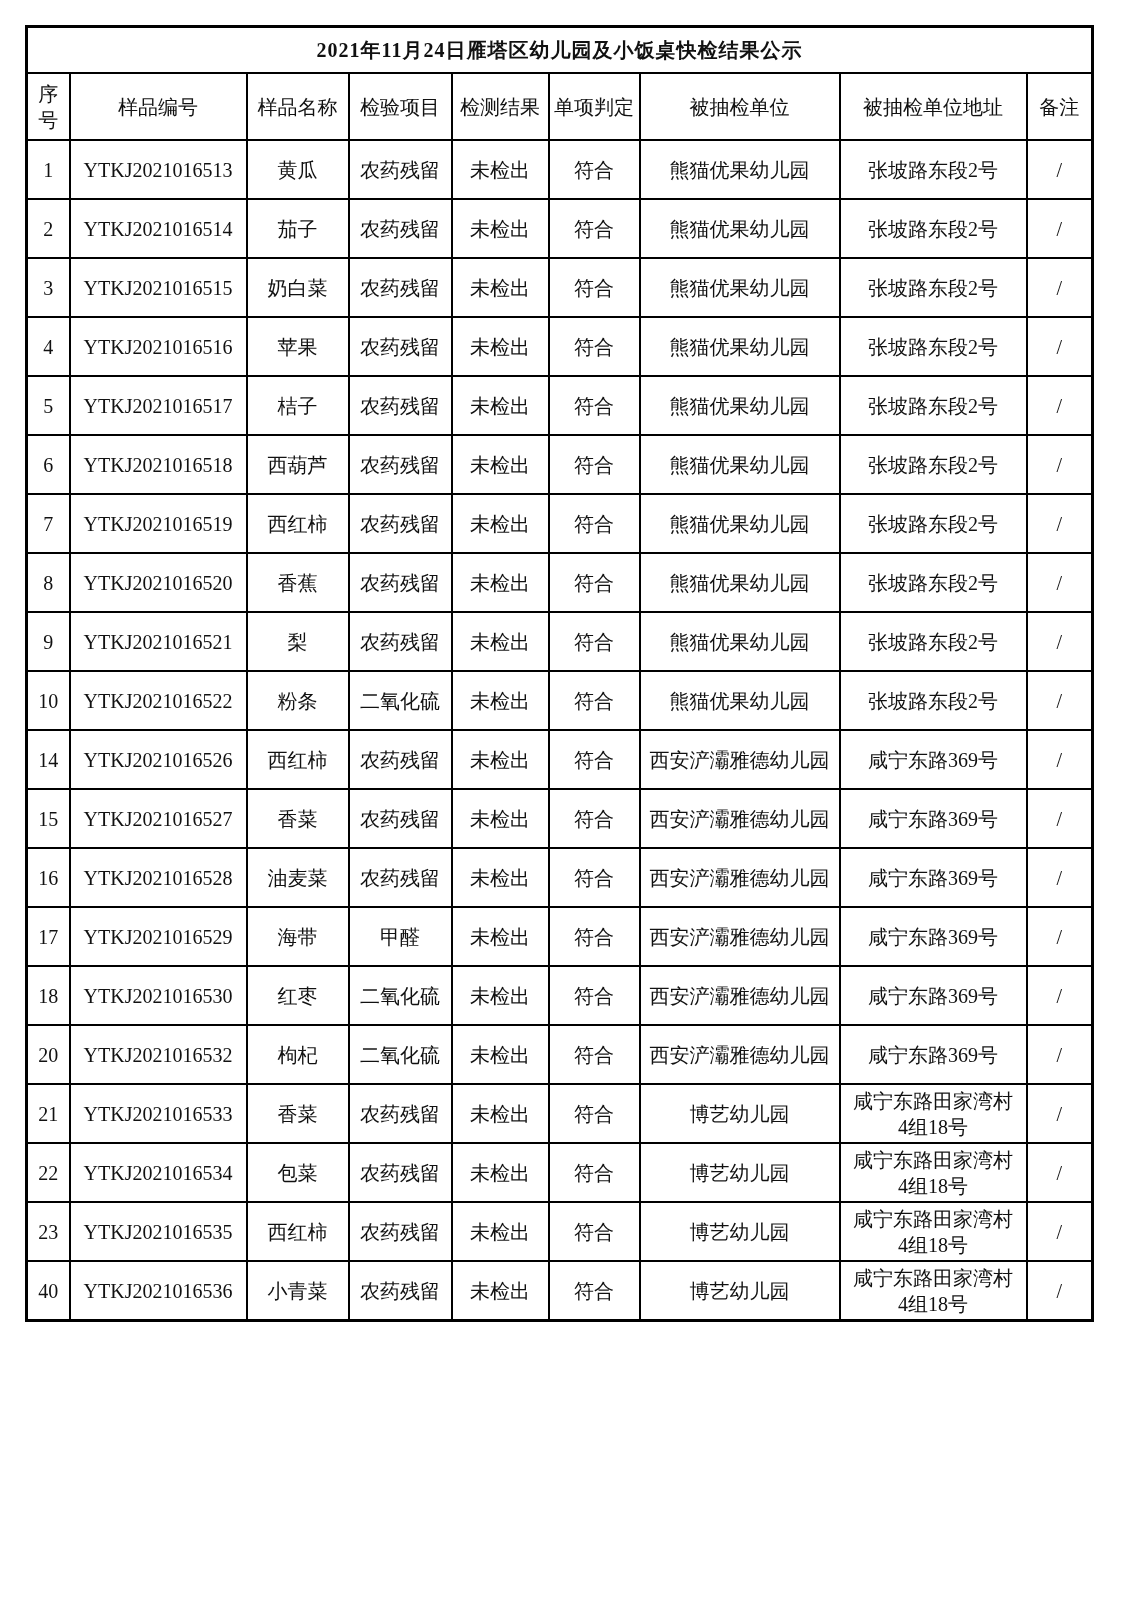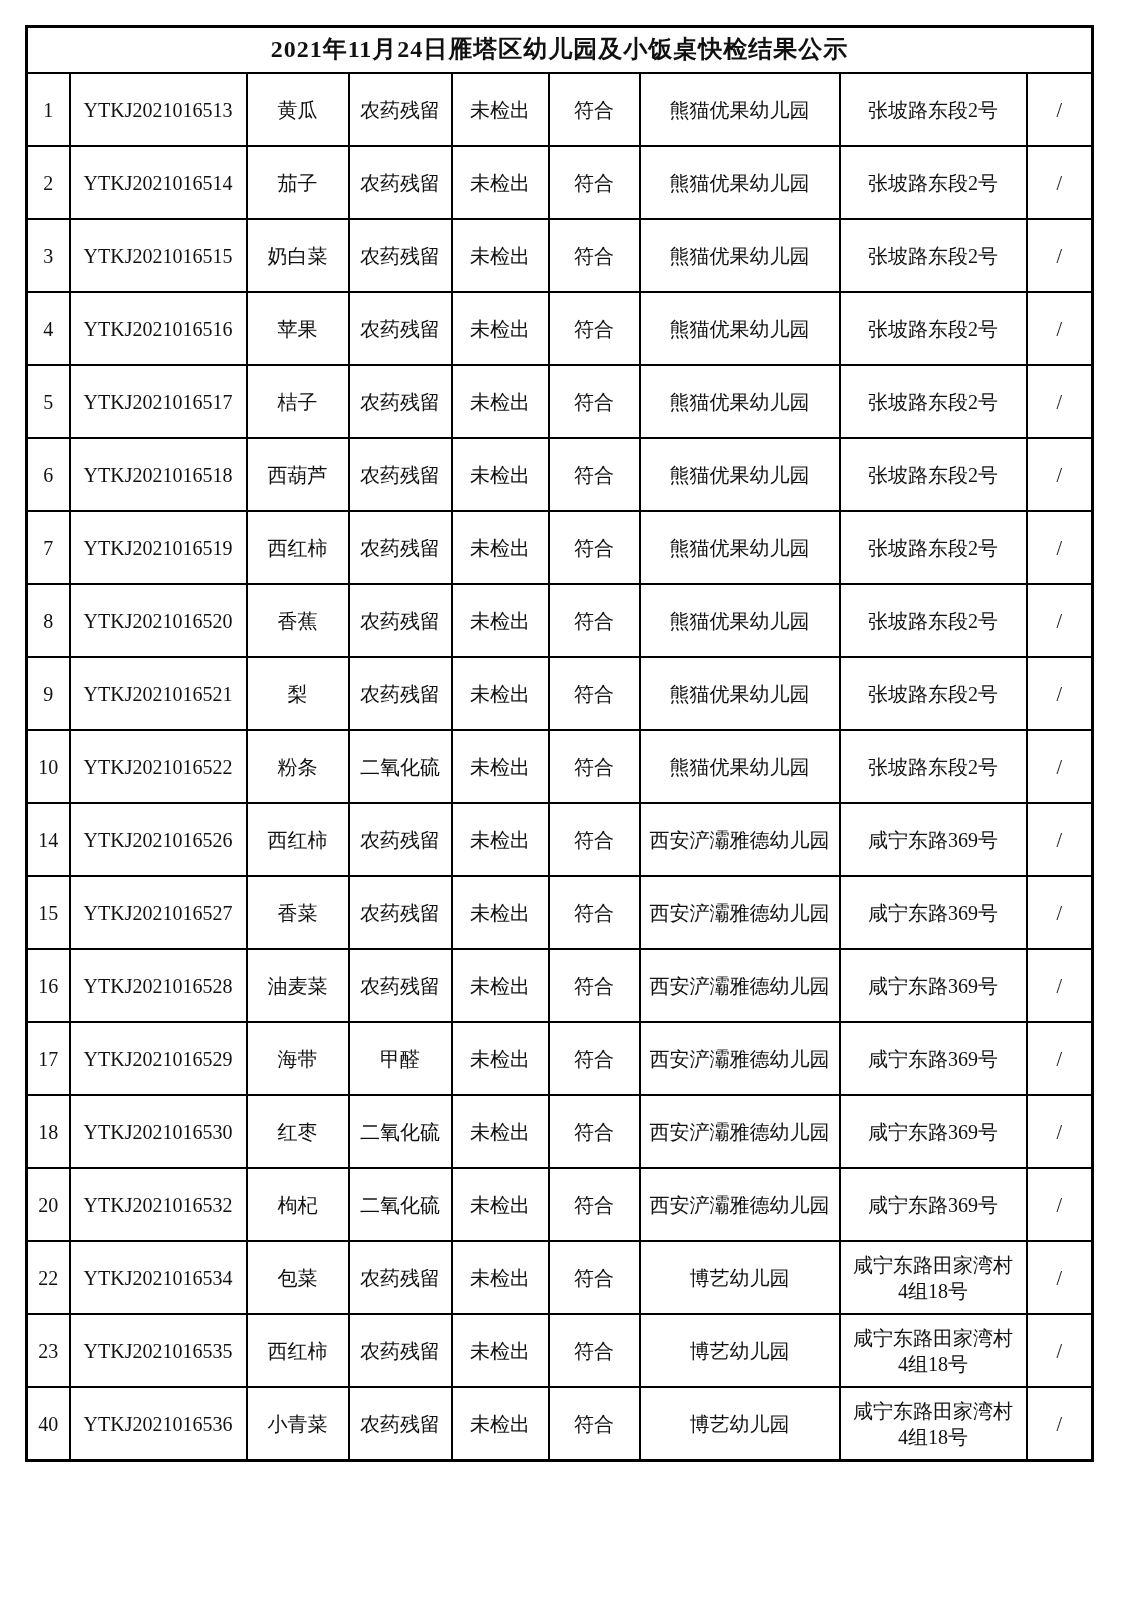--- a/index.html
+++ b/index.html
@@ -33,37 +33,37 @@
     vertical-align: middle;
     font-weight: normal;
     font-size: 20px;
     line-height: 1.3;
     padding: 2px 8px;
     overflow: hidden;
     word-break: break-all;
   }
   tr.title-row td {
     height: 44px;
-    font-size: 24px;
+    font-size: 20px;
     font-weight: bold;
     letter-spacing: 1px;
     padding: 0 4px;
   }
   tr.header-row th {
     height: 61px;
     padding: 2px 4px;
   }
   tbody tr.data-row td {
     height: 53px;
   }
   td.cell-unit {
     padding: 2px 3px;
   }
   td.cell-addr {
-    padding: 9px 10px;
+    padding: 2px 10px;
     border-radius: 19px;
   }
   td.cell-seq {
     padding: 2px 2px;
   }
 </style>
 </head>
 <body>
 
 <table class="doc-table">
@@ -75,20 +75,31 @@
     <col style="width:97px">
     <col style="width:91px">
     <col style="width:200px">
     <col style="width:187px">
     <col style="width:66px">
   </colgroup>
   <thead>
     <tr class="title-row">
       <td colspan="9">2021年11月24日雁塔区幼儿园及小饭桌快检结果公示</td>
     </tr>
+    <tr class="header-row">
+      <th>序号</th>
+      <th>样品编号</th>
+      <th>样品名称</th>
+      <th>检验项目</th>
+      <th>检测结果</th>
+      <th>单项判定</th>
+      <th>被抽检单位</th>
+      <th>被抽检单位地址</th>
+      <th>备注</th>
+    </tr>
   </thead>
   <tbody>
 
       <tr class="data-row">
         <td class="cell-seq">1</td>
         <td class="cell-id">YTKJ2021016513</td>
         <td class="cell-name">黄瓜</td>
         <td class="cell-item">农药残留</td>
         <td class="cell-result">未检出</td>
         <td class="cell-judge">符合</td>
@@ -274,20 +285,31 @@
         <td class="cell-id">YTKJ2021016532</td>
         <td class="cell-name">枸杞</td>
         <td class="cell-item">二氧化硫</td>
         <td class="cell-result">未检出</td>
         <td class="cell-judge">符合</td>
         <td class="cell-unit">西安浐灞雅德幼儿园</td>
         <td class="cell-addr">咸宁东路369号</td>
         <td class="cell-remark">/</td>
       </tr>
 
+      <tr class="data-row">
+        <td class="cell-seq">21</td>
+        <td class="cell-id">YTKJ2021016533</td>
+        <td class="cell-name">香菜</td>
+        <td class="cell-item">农药残留</td>
+        <td class="cell-result">未检出</td>
+        <td class="cell-judge">符合</td>
+        <td class="cell-unit">博艺幼儿园</td>
+        <td class="cell-addr">咸宁东路田家湾村4组18号</td>
+        <td class="cell-remark">/</td>
+      </tr>
 
       <tr class="data-row">
         <td class="cell-seq">22</td>
         <td class="cell-id">YTKJ2021016534</td>
         <td class="cell-name">包菜</td>
         <td class="cell-item">农药残留</td>
         <td class="cell-result">未检出</td>
         <td class="cell-judge">符合</td>
         <td class="cell-unit">博艺幼儿园</td>
         <td class="cell-addr">咸宁东路田家湾村4组18号</td>

